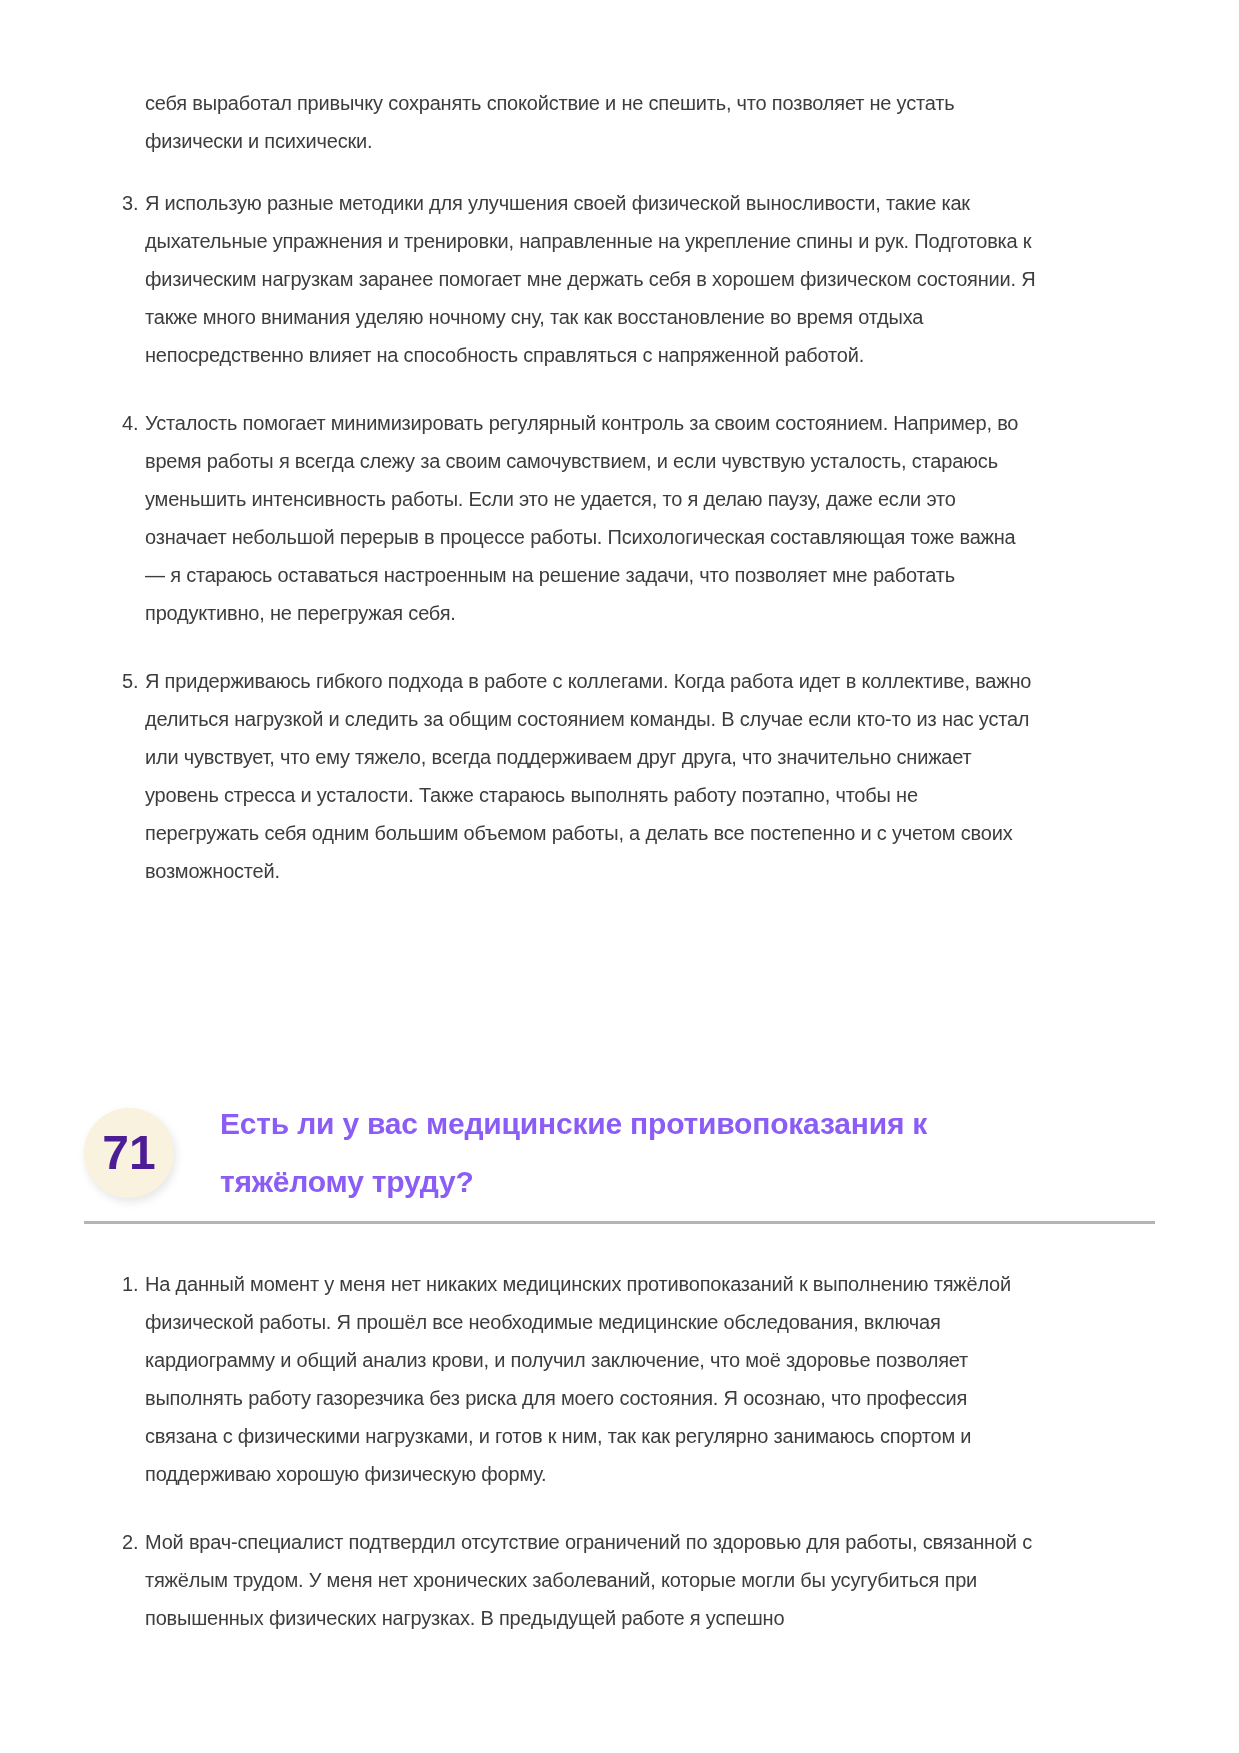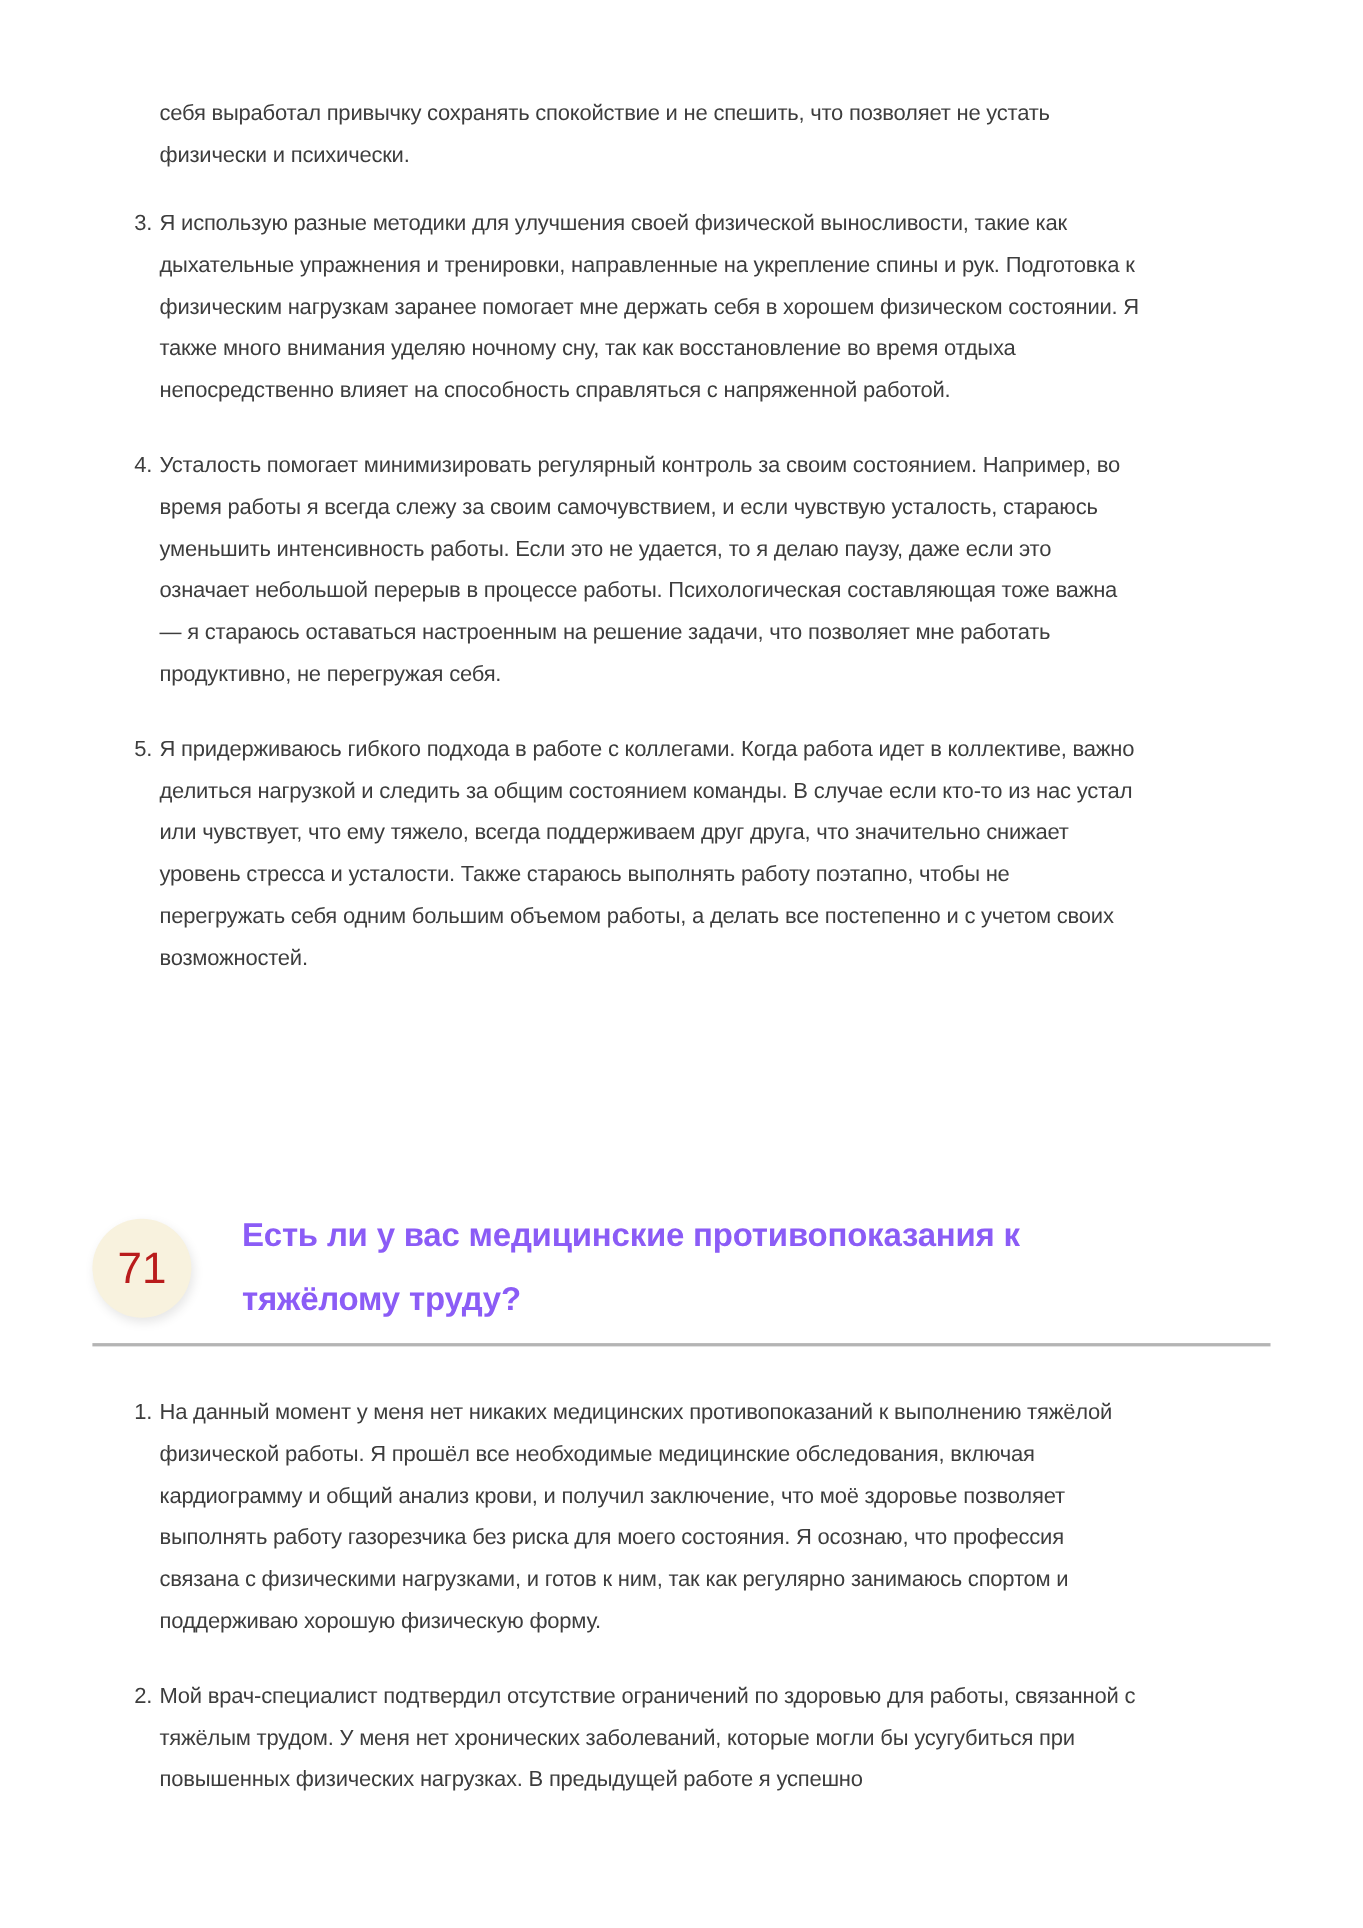--- a/index.html
+++ b/index.html
@@ -61,23 +61,23 @@
     border-radius: 50%;
     background: #f8f2de;
     box-shadow: 2px 4px 10px rgba(0,0,0,0.10);
     display: flex;
     align-items: center;
     justify-content: center;
     flex: 0 0 90px;
     margin-right: 46px;
   }
   .badge-number {
-    font-size: 40px;
-    font-weight: 400;
-    color: #b91c1c;
+    font-size: 48px;
+    font-weight: 700;
+    color: #4c1d95;
     letter-spacing: 0;
   }
   .question-title {
     margin: 0;
     width: 812px;
     font-size: 30px;
     line-height: 58px;
     font-weight: 700;
     color: #8b5cf6;
     letter-spacing: -0.2px;

